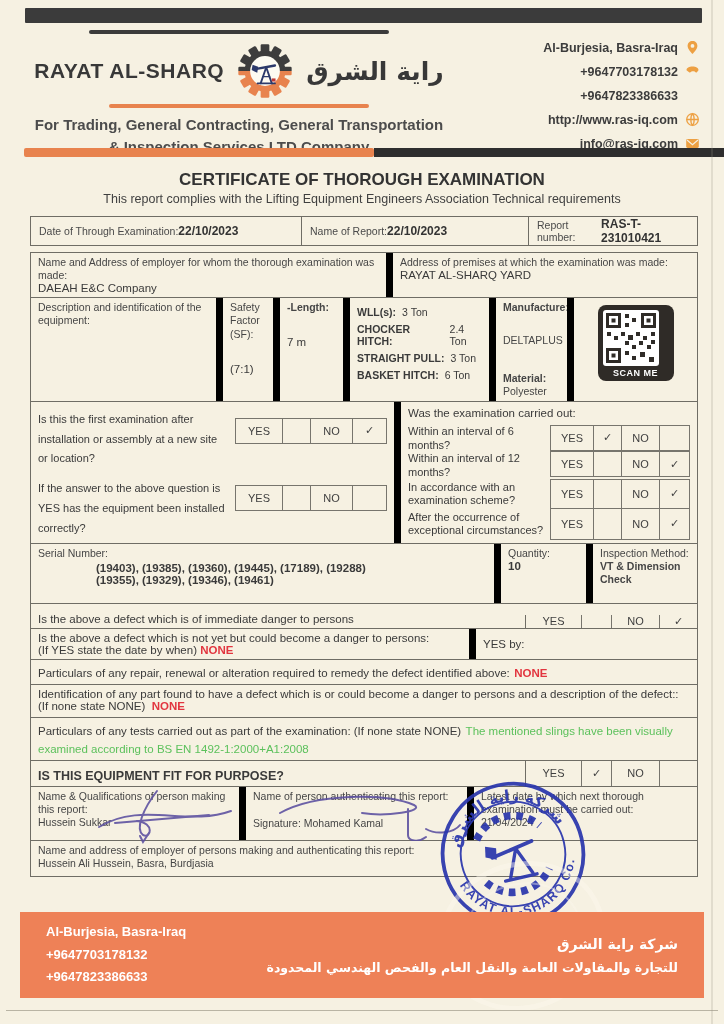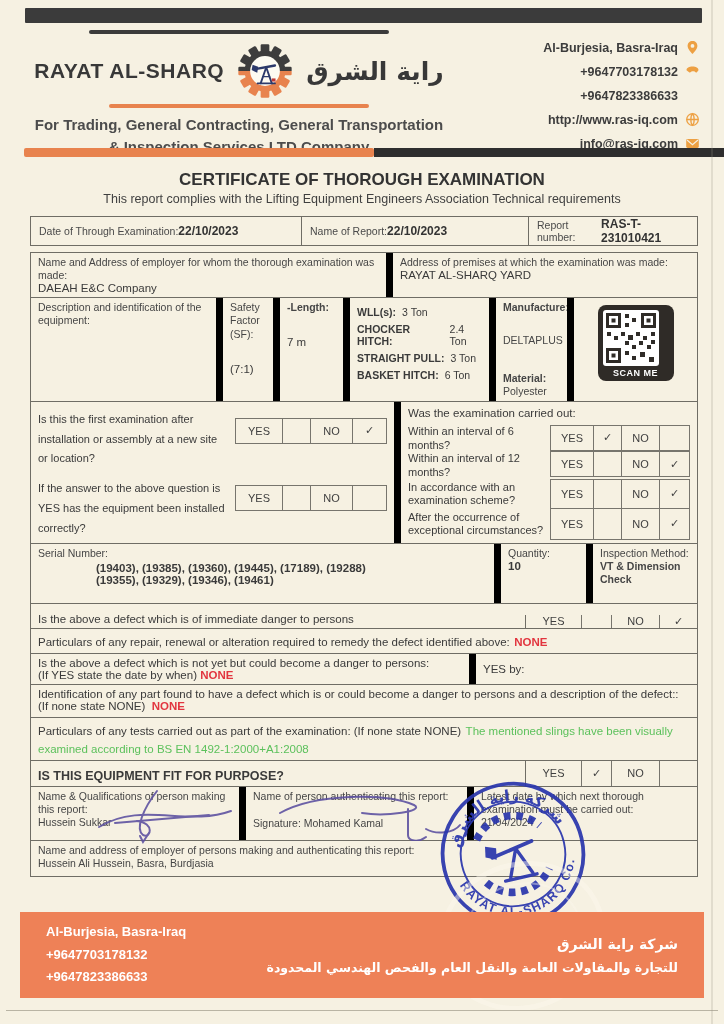--- a/index.html
+++ b/index.html
@@ -371,34 +371,34 @@
       <span class="v11">Is the above a defect which is of immediate danger to persons</span>
     </div>
     <div class="yn" style="width:172px;height:auto;border:none">
       <span class="w1" style="width:56px;border-left:1px solid #6f6d65">YES</span>
       <span class="w2" style="width:30px"></span>
       <span class="w3" style="width:48px">NO</span>
       <span class="w4 mark" style="width:38px">✓</span>
     </div>
   </div>
 
-  <div class="trow" style="min-height:19px">
-    <div class="tcell" style="flex:1">
-      <span class="v11">Particulars of any repair, renewal or alteration required to remedy the defect identified above:</span>
-      <span class="red v11">NONE</span>
-    </div>
-  </div>
-
   <div class="trow" style="min-height:31px">
     <div class="tcell" style="width:438px">
       <div class="v11">Is the above a defect which is not yet but could become a danger to persons:</div>
       <div class="v11"><span>(If YES state the date by when)</span> <span class="red">NONE</span></div>
     </div>
     <div class="tcell" style="flex:1;display:flex;align-items:center">
       <span class="v11">YES by:</span>
+    </div>
+  </div>
+
+  <div class="trow" style="min-height:19px">
+    <div class="tcell" style="flex:1">
+      <span class="v11">Particulars of any repair, renewal or alteration required to remedy the defect identified above:</span>
+      <span class="red v11">NONE</span>
     </div>
   </div>
 
   <div class="trow" style="min-height:33px">
     <div class="tcell" style="flex:1">
       <div class="v11">Identification of any part found to have a defect which is or could become a danger to persons and a description of the defect::</div>
       <div class="v11"><span>(If none state NONE)</span>&nbsp; <span class="red">NONE</span></div>
     </div>
   </div>
 

